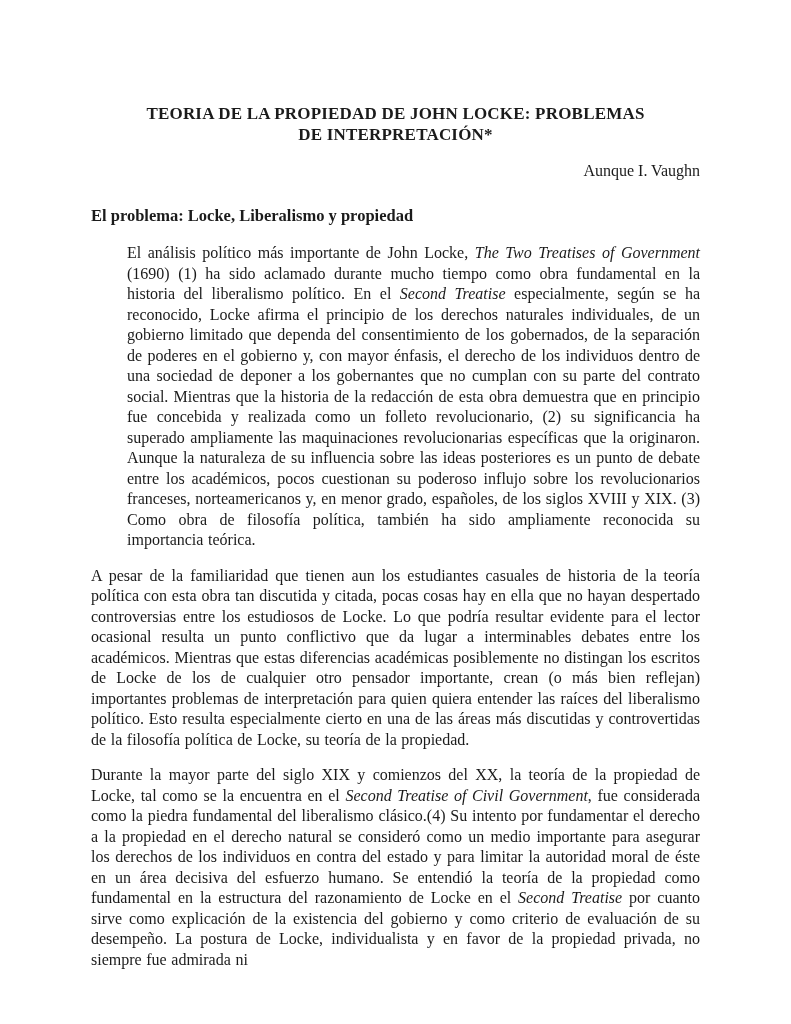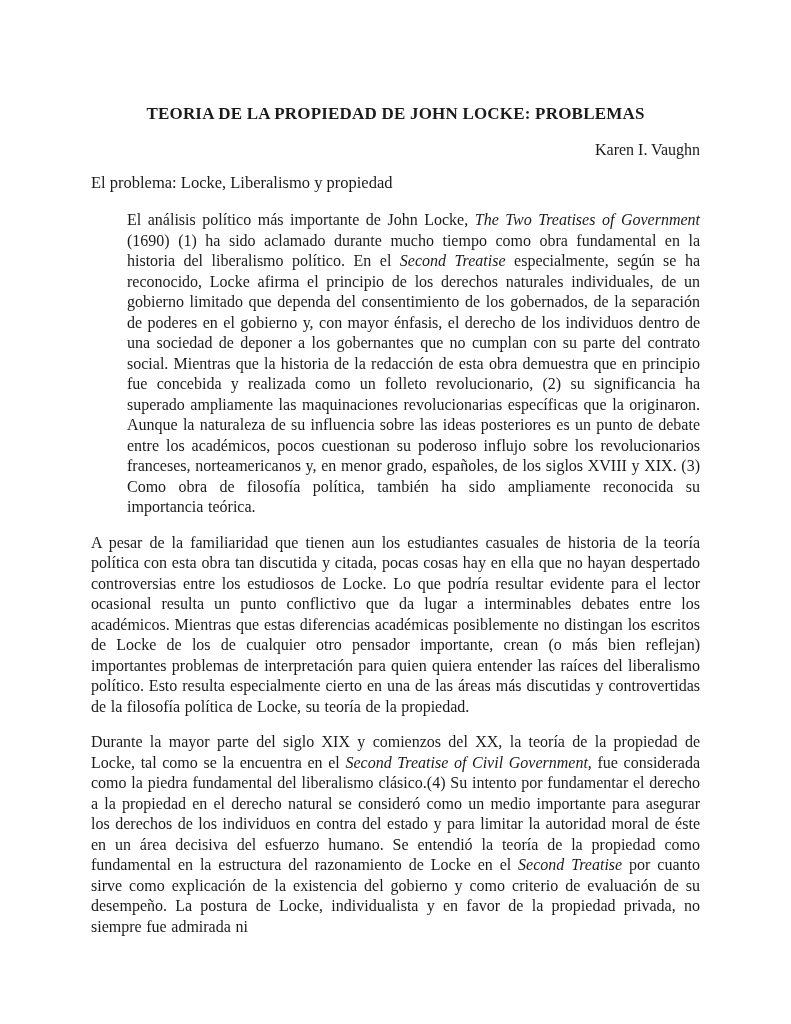--- a/index.html
+++ b/index.html
@@ -27,24 +27,24 @@
     letter-spacing: 0.2px;
   }
   .title-line { display: block; }
   .author-byline {
     text-align: right;
     font-size: 16px;
     line-height: 20px;
     margin-top: 16px;
   }
   .section-heading {
-    font-weight: normal;
+    font-weight: bold;
     font-size: 16.5px;
     line-height: 21px;
-    margin-top: 12px;
+    margin-top: 24px;
   }
   p.body-para {
     margin: 15px 0 0 0;
     font-size: 16px;
     line-height: 20.5px;
     text-align: justify;
     word-spacing: 0.6px;
   }
   p.body-para.first {
     margin-top: 17px;
@@ -52,23 +52,24 @@
   }
   .it { font-style: italic; }
 </style>
 </head>
 <body>
 
 <div class="page">
 
   <h1 class="title-block">
     <span class="title-line">TEORIA DE LA PROPIEDAD DE JOHN LOCKE: PROBLEMAS</span>
+    <span class="title-line">DE INTERPRETACIÓN*</span>
   </h1>
 
-  <div class="author-byline">Karen I. Vaughn</div>
+  <div class="author-byline">Aunque I. Vaughn</div>
 
   <h2 class="section-heading">El problema: Locke, Liberalismo y propiedad</h2>
 
   <p class="body-para first"><span>El análisis político más importante de John Locke, </span><span class="it">The Two Treatises of Government</span><span> (1690) (1) ha sido aclamado durante mucho tiempo como obra fundamental en la historia del liberalismo político. En el </span><span class="it">Second Treatise</span><span> especialmente, según se ha reconocido, Locke afirma el principio de los derechos naturales individuales, de un gobierno limitado que dependa del consentimiento de los gobernados, de la separación de poderes en el gobierno y, con mayor énfasis, el derecho de los individuos dentro de una sociedad de deponer a los gobernantes que no cumplan con su parte del contrato social. Mientras que la historia de la redacción de esta obra demuestra que en principio fue concebida y realizada como un folleto revolucionario, (2) su significancia ha superado ampliamente las maquinaciones revolucionarias específicas que la originaron. Aunque la naturaleza de su influencia sobre las ideas posteriores es un punto de debate entre los académicos, pocos cuestionan su poderoso influjo sobre los revolucionarios franceses, norteamericanos y, en menor grado, españoles, de los siglos XVIII y XIX. (3) Como obra de filosofía política, también ha sido ampliamente reconocida su importancia teórica.</span></p>
 
   <p class="body-para"><span>A pesar de la familiaridad que tienen aun los estudiantes casuales de historia de la teoría política con esta obra tan discutida y citada, pocas cosas hay en ella que no hayan despertado controversias entre los estudiosos de Locke. Lo que podría resultar evidente para el lector ocasional resulta un punto conflictivo que da lugar a interminables debates entre los académicos. Mientras que estas diferencias académicas posiblemente no distingan los escritos de Locke de los de cualquier otro pensador importante, crean (o más bien reflejan) importantes problemas de interpretación para quien quiera entender las raíces del liberalismo político. Esto resulta especialmente cierto en una de las áreas más discutidas y controvertidas de la filosofía política de Locke, su teoría de la propiedad.</span></p>
 
   <p class="body-para"><span>Durante la mayor parte del siglo XIX y comienzos del XX, la teoría de la propiedad de Locke, tal como se la encuentra en el </span><span class="it">Second Treatise of Civil Government</span><span>, fue considerada como la piedra fundamental del liberalismo clásico.(4) Su intento por fundamentar el derecho a la propiedad en el derecho natural se consideró como un medio importante para asegurar los derechos de los individuos en contra del estado y para limitar la autoridad moral de éste en un área decisiva del esfuerzo humano. Se entendió la teoría de la propiedad como fundamental en la estructura del razonamiento de Locke en el </span><span class="it">Second Treatise</span><span> por cuanto sirve como explicación de la existencia del gobierno y como criterio de evaluación de su desempeño. La postura de Locke, individualista y en favor de la propiedad privada, no siempre fue admirada ni</span></p>
 
 </div>

